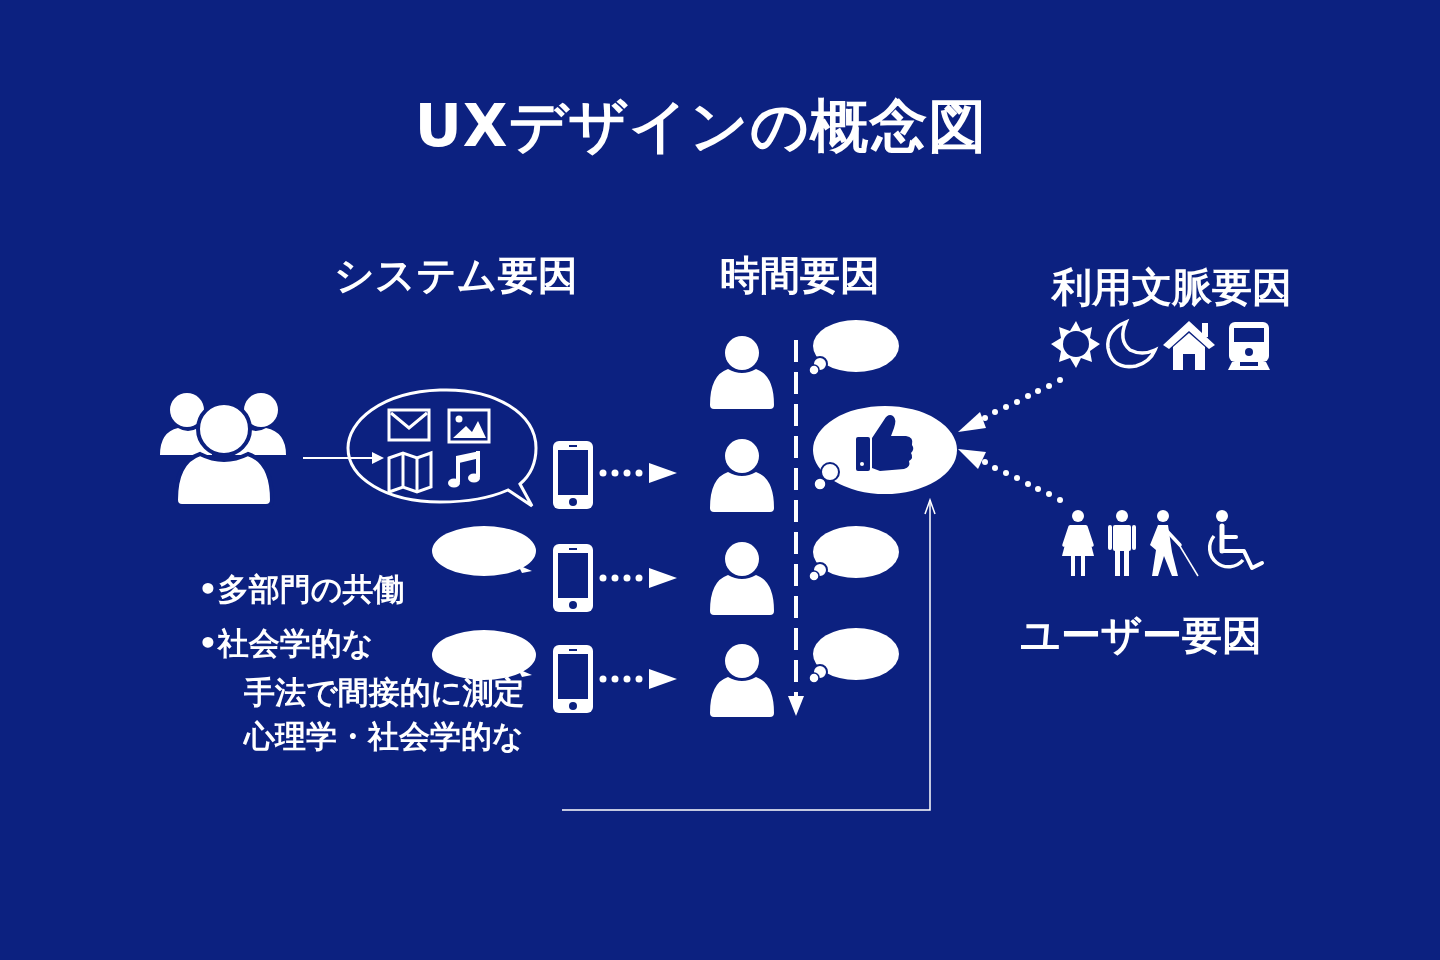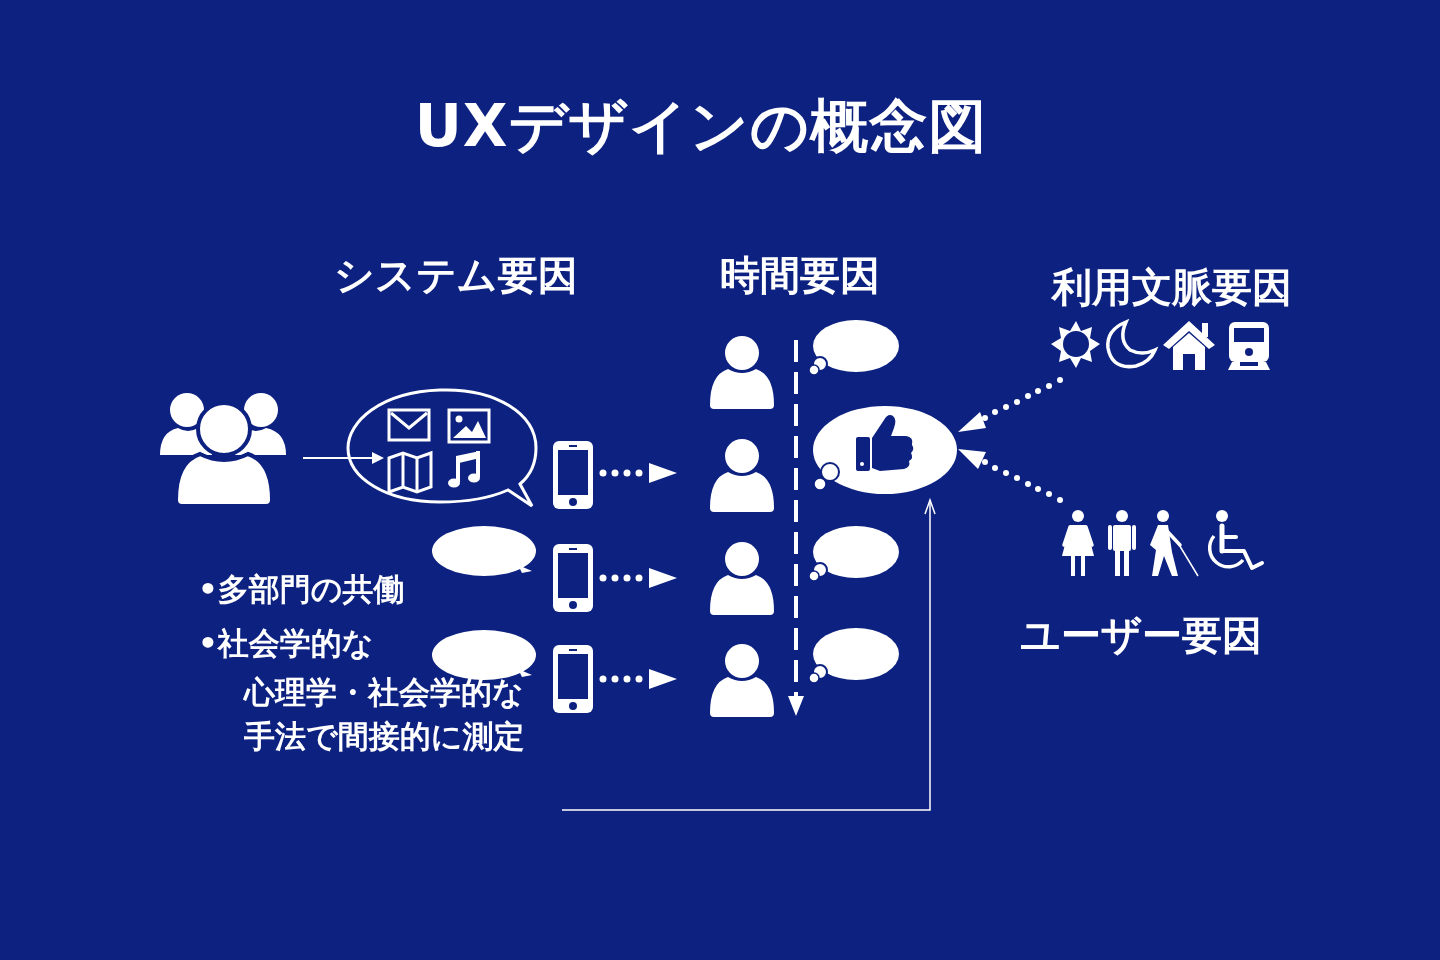--- a/index.html
+++ b/index.html
@@ -26,22 +26,22 @@
 <div class="abs title">UXデザインの概念図</div>
 
 <div class="abs heading" style="left:334px; top:248px;">システム要因</div>
 <div class="abs heading" style="left:720px; top:248px;">時間要因</div>
 <div class="abs heading" style="left:1052px; top:260px;">利用文脈要因</div>
 <div class="abs heading" style="left:1020px; top:608px;">ユーザー要因</div>
 
 <div class="abs bullets">
   <div>•多部門の共働</div>
   <div>•社会学的な</div>
+  <div class="sub">手法で間接的に測定</div>
   <div class="sub">心理学・社会学的な</div>
-  <div class="sub">手法で間接的に測定</div>
 </div>
 
 <svg class="diagram" width="1440" height="960" viewBox="0 0 1440 960">
   <defs>
     <g id="user-shape">
       <circle cx="0" cy="-18" r="17" fill="#fff"></circle>
       <path d="M-32 34 Q-32 4 -14 -2 Q0 6 14 -2 Q32 4 32 34 Q32 38 28 38 L-28 38 Q-32 38 -32 34 Z" fill="#fff"></path>
     </g>
     <g id="phone-shape">
       <rect x="-20" y="-34" width="40" height="68" rx="6" fill="#fff"></rect>

